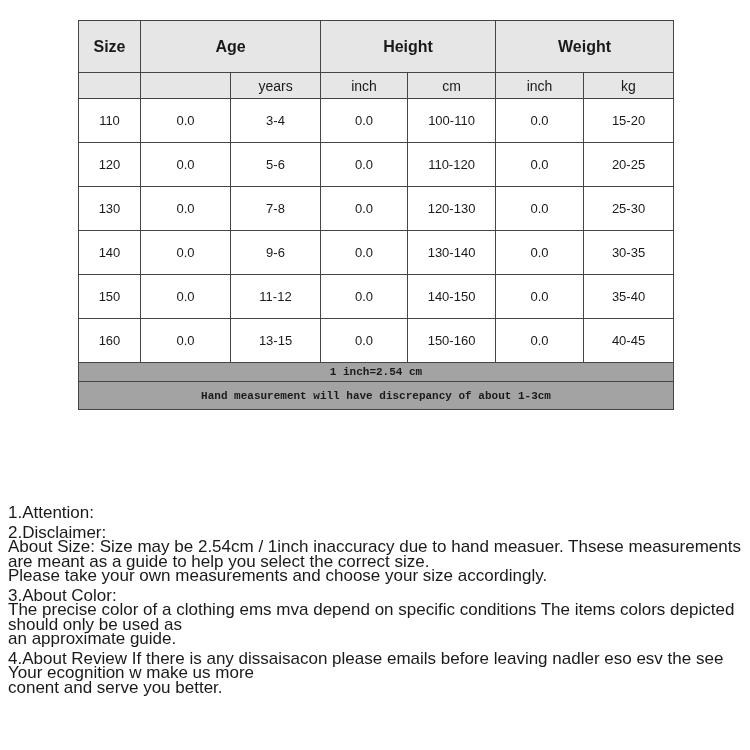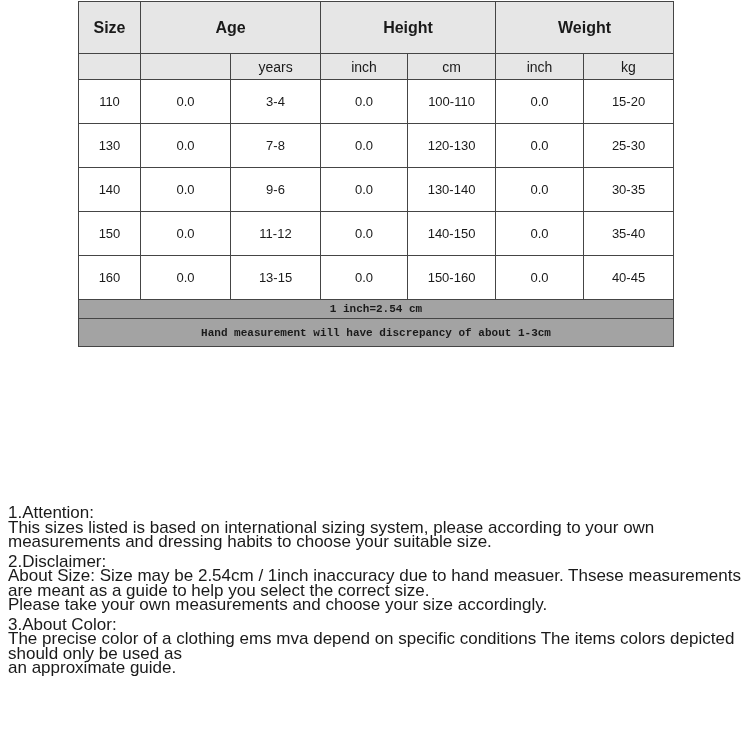--- a/index.html
+++ b/index.html
@@ -13,21 +13,21 @@
     width: 750px;
     height: 750px;
     position: relative;
     font-family: "Liberation Sans", sans-serif;
     color: var(--text);
     overflow: hidden;
   }
   table.size-table {
     position: absolute;
     left: 78px;
-    top: 1px;
+    top: 20px;
     width: 595px;
     border-collapse: collapse;
     table-layout: fixed;
   }
   table.size-table th,
   table.size-table td {
     border: 1px solid var(--border);
     text-align: center;
     vertical-align: middle;
     color: var(--text);
@@ -103,20 +103,29 @@
     <tr class="data-row">
       <td>110</td>
       <td>0.0</td>
       <td>3-4</td>
       <td>0.0</td>
       <td>100-110</td>
       <td>0.0</td>
       <td>15-20</td>
     </tr>
     <tr class="data-row">
+      <td>120</td>
+      <td>0.0</td>
+      <td>5-6</td>
+      <td>0.0</td>
+      <td>110-120</td>
+      <td>0.0</td>
+      <td>20-25</td>
+    </tr>
+    <tr class="data-row">
       <td>130</td>
       <td>0.0</td>
       <td>7-8</td>
       <td>0.0</td>
       <td>120-130</td>
       <td>0.0</td>
       <td>25-30</td>
     </tr>
     <tr class="data-row">
       <td>140</td>
@@ -152,25 +161,29 @@
     </tr>
     <tr class="footnote-row fn-2">
       <td colspan="7">Hand measurement will have discrepancy of about 1-3cm</td>
     </tr>
   </tfoot>
 </table>
 
 <div class="notes">
   <div class="note">
     <div class="note-title">1.Attention:</div>
-    <div class="note-body">This sizes listed is based on international sizing system, please according to your own measurements and dressing habits to choose your suitable size.</div>
   </div>
   <div class="note">
     <div class="note-title">2.Disclaimer:</div>
     <div class="note-body">About Size: Size may be 2.54cm / 1inch inaccuracy due to hand measuer. Thsese measurements are meant as a guide to help you select the correct size.
 Please take your own measurements and choose your size accordingly.</div>
   </div>
   <div class="note">
     <div class="note-title">3.About Color:</div>
     <div class="note-body">The precise color of a clothing ems mva depend on specific conditions The items colors depicted should only be used as
 an approximate guide.</div>
   </div>
+  <div class="note">
+
+    <div class="note-body">4.About Review If there is any dissaisacon please emails before leaving nadler eso esv the see Your ecognition w make us more
+conent and serve you better.</div>
+  </div>
 </div>
 
 </body></html>

